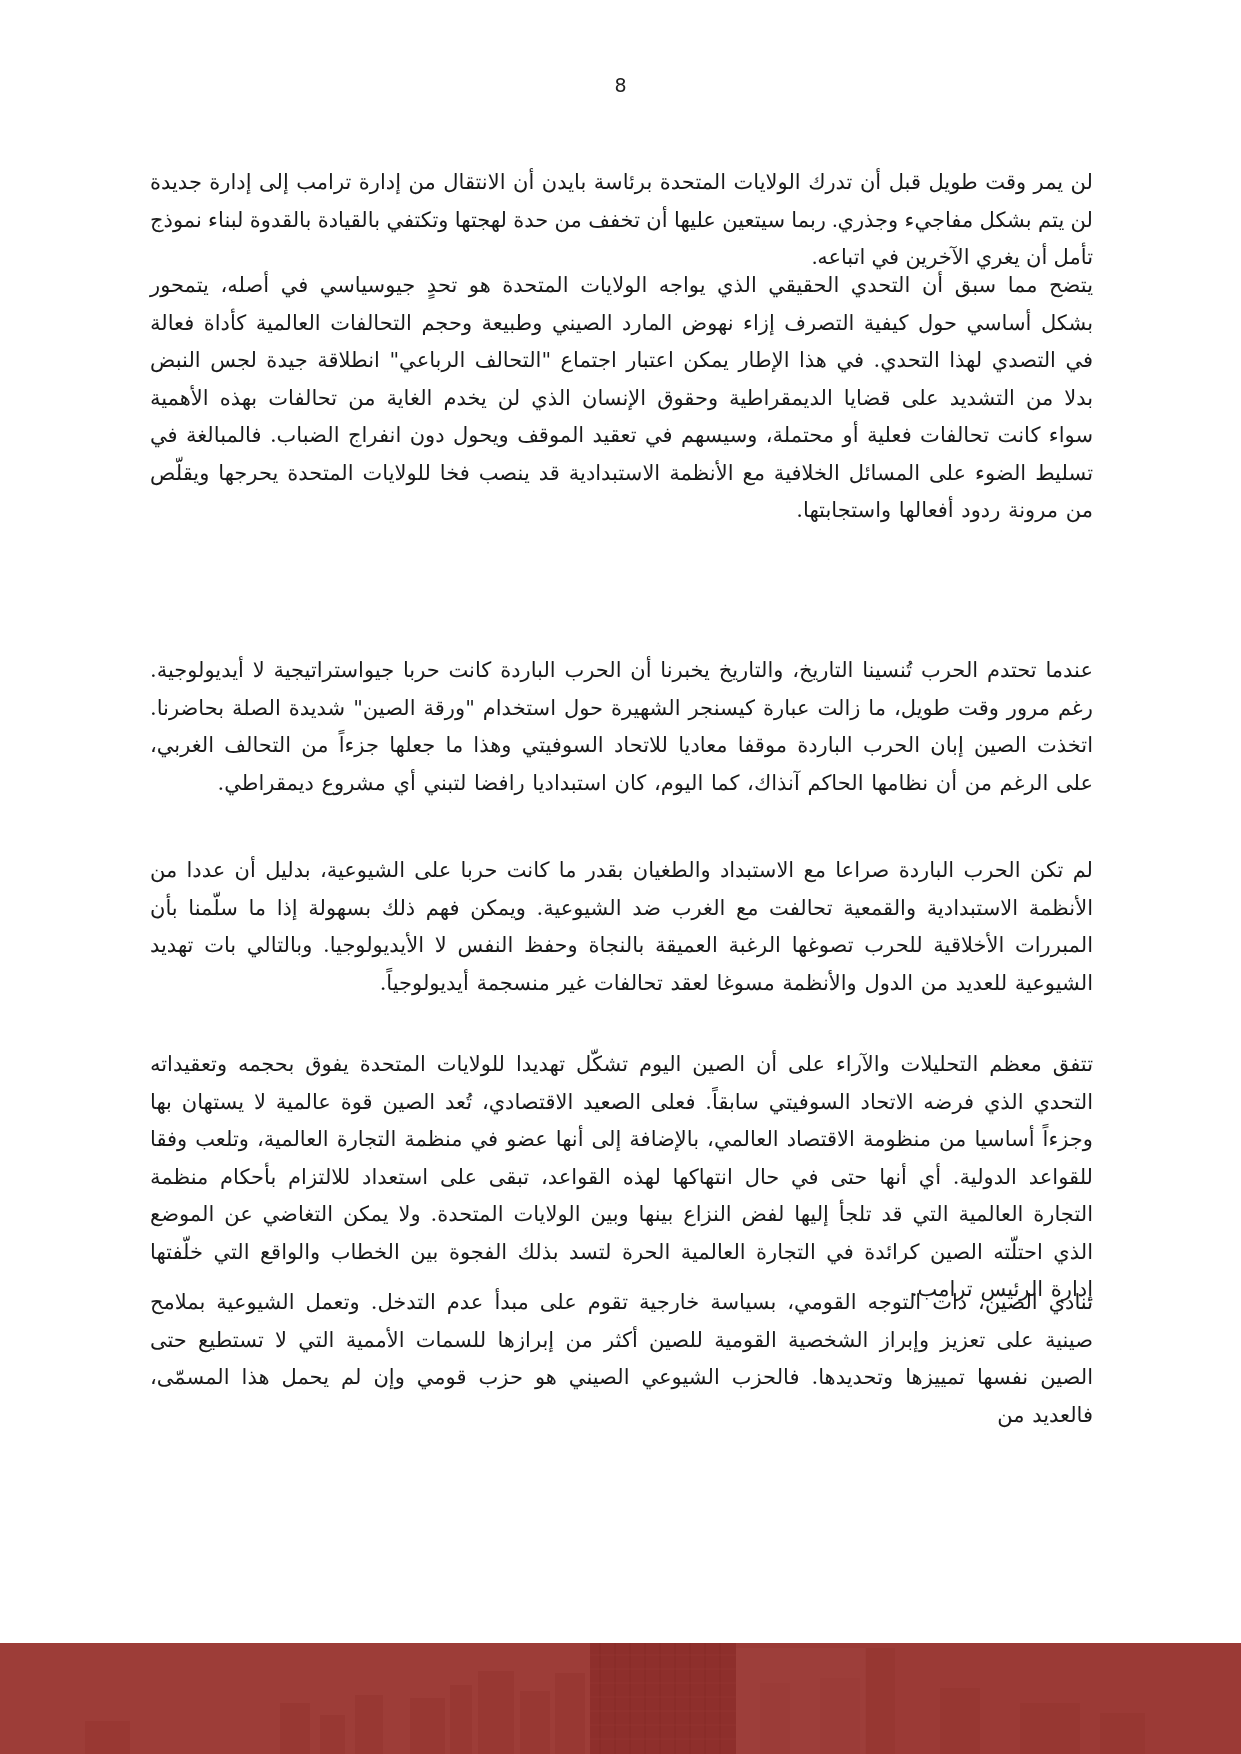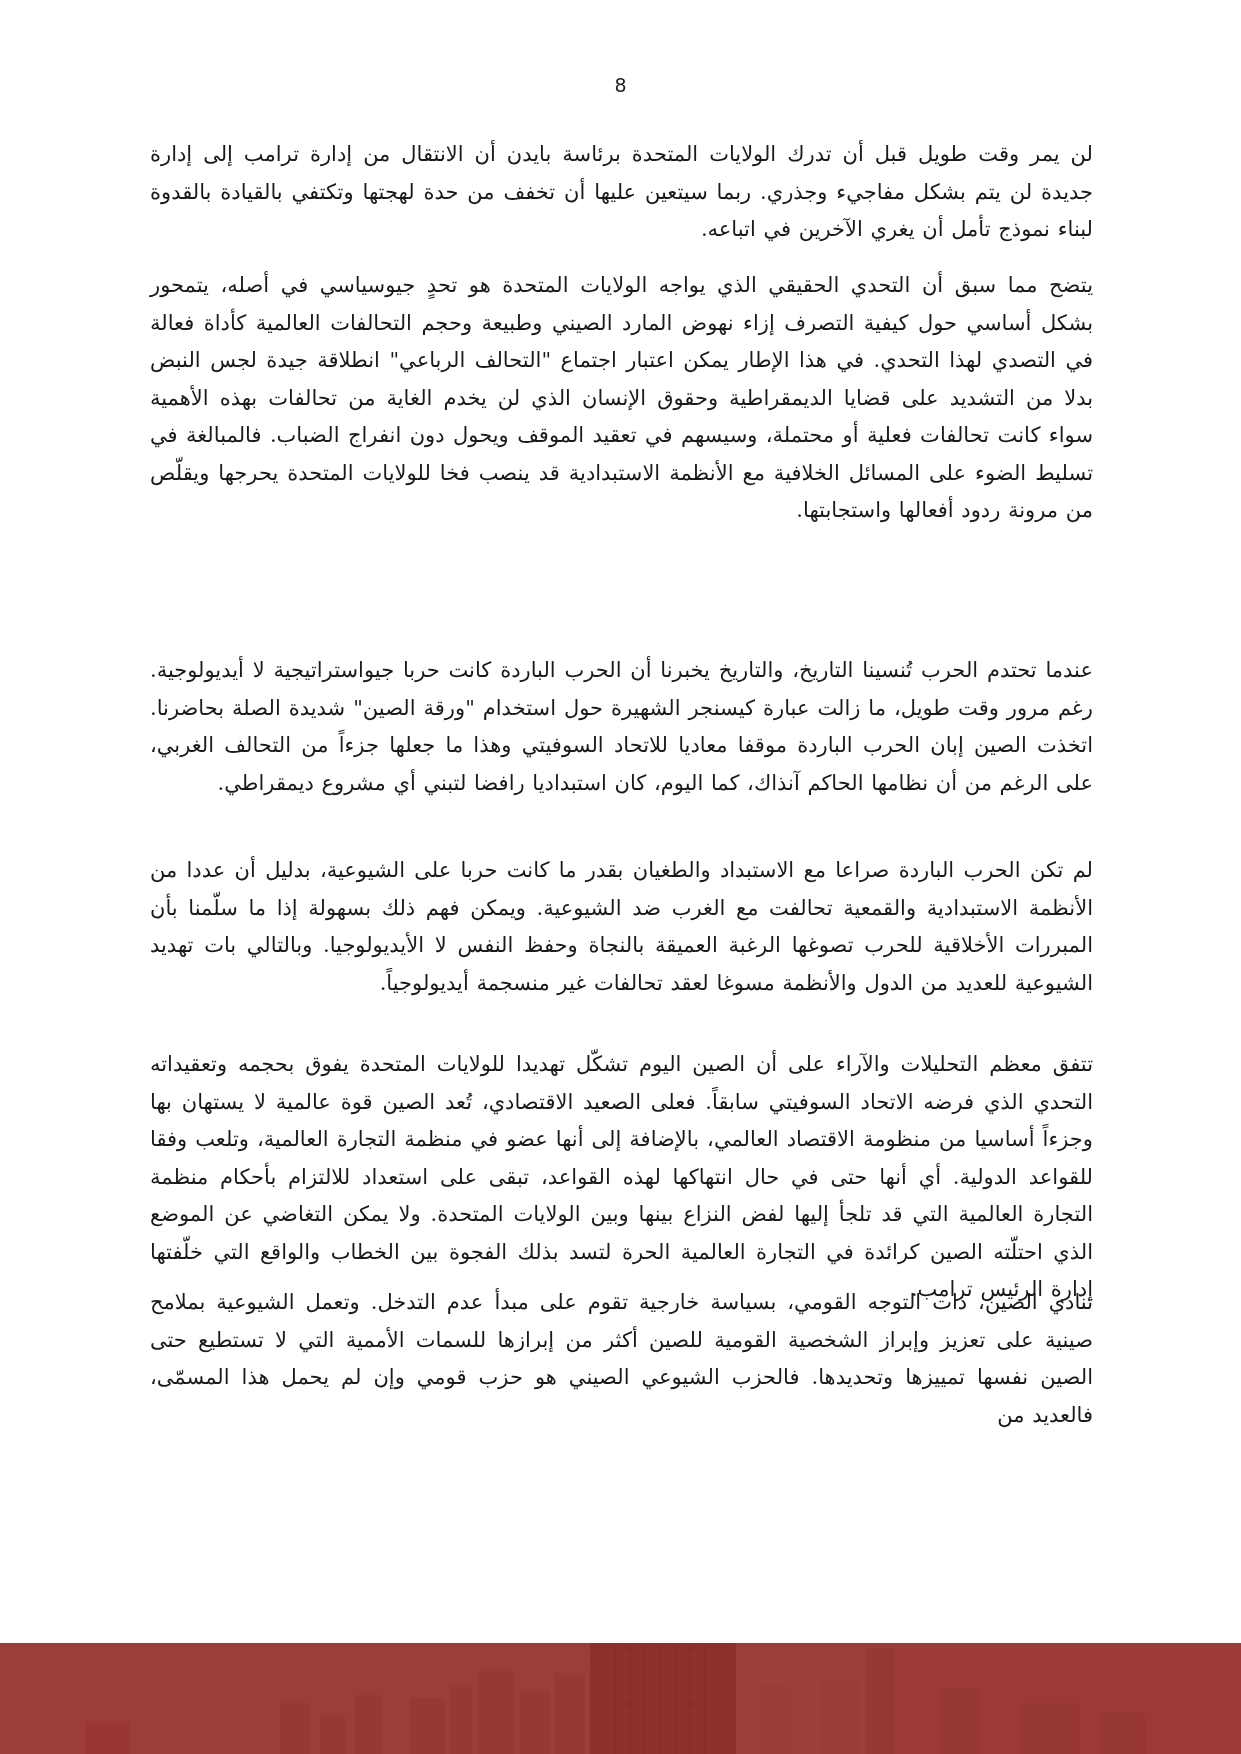--- a/index.html
+++ b/index.html
@@ -38,21 +38,21 @@
       left: 0;
       width: 943px;
       margin: 0;
       font-size: 21px;
       line-height: 37.5px;
       direction: rtl;
       text-align: justify;
       text-align-last: right;
       word-spacing: 1px;
     }
-    .p1 { top: 136px; }
+    .p1 { top: 164px; font-family: Liberation Serif, serif; }
     .p2 { top: 267px; }
     .p3 { top: 652px; }
     .p4 { top: 852px; }
     .p5 { top: 1046px; }
     .p6 { top: 1276px; margin-top: 8px; }
 
     .footer-band {
       position: absolute;
       left: 0;
       top: 1643px;

